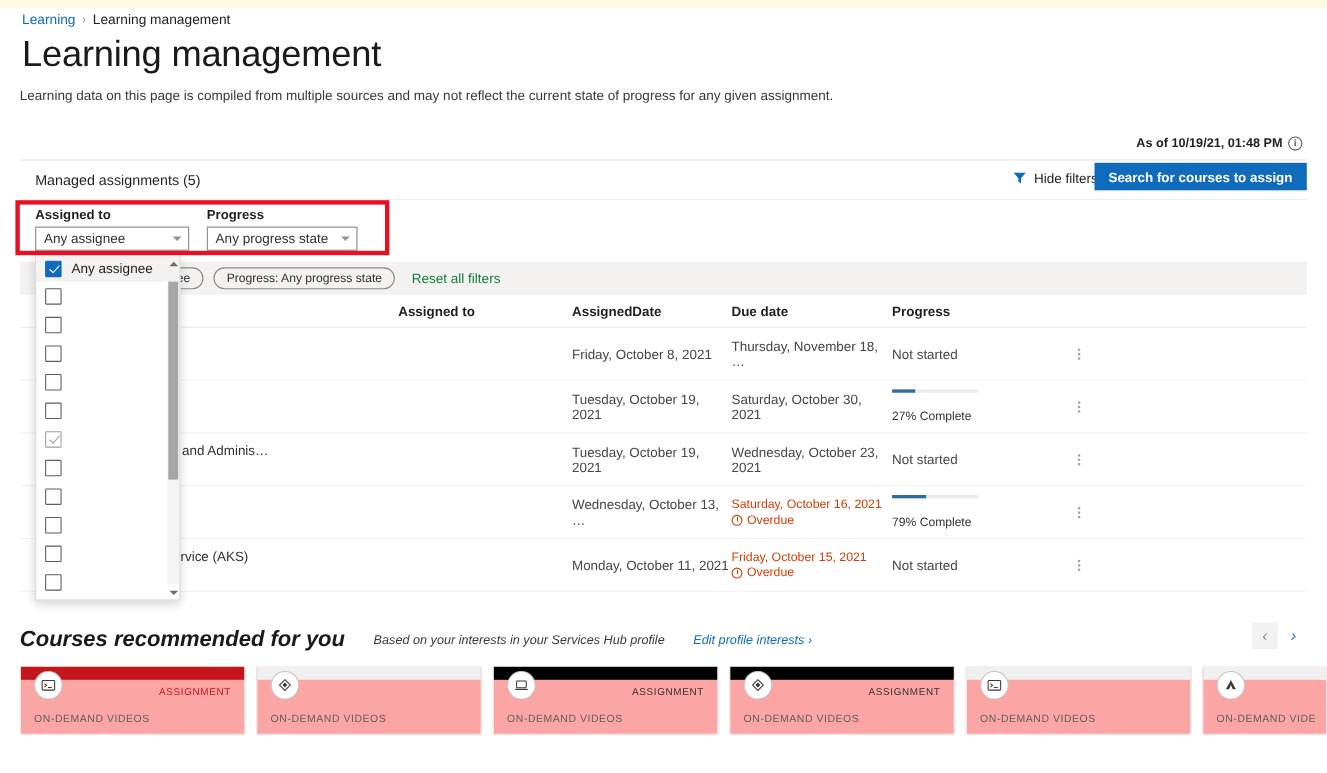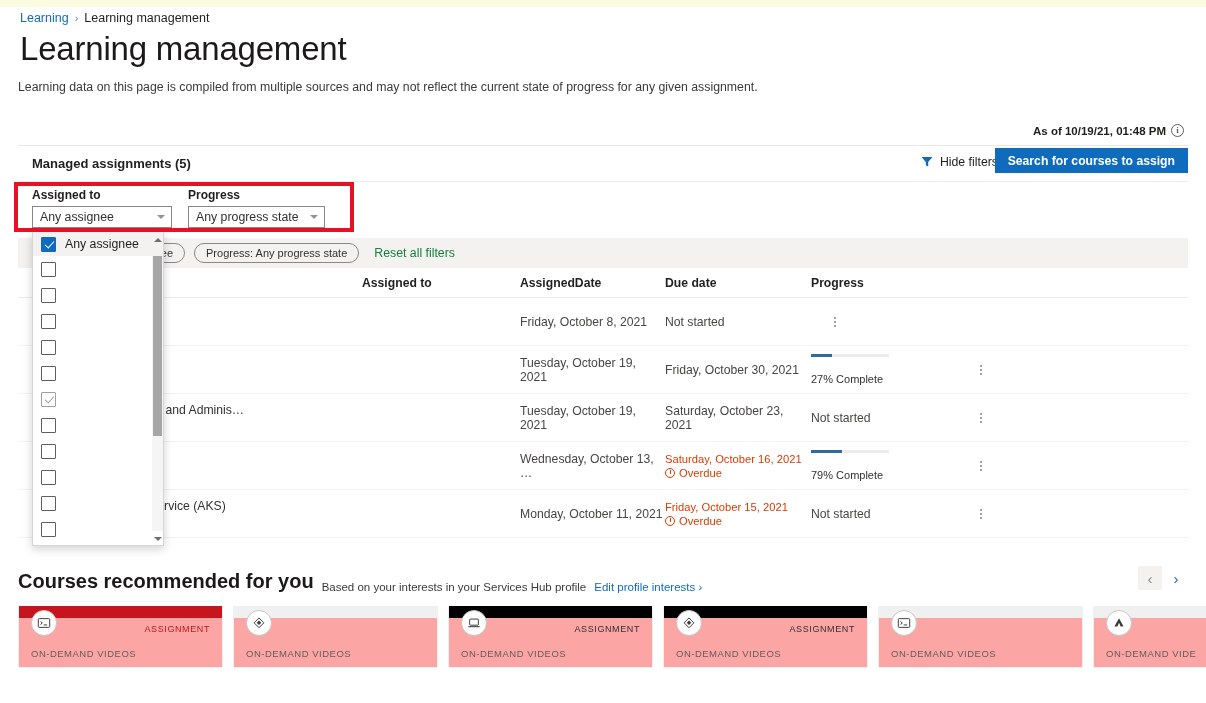--- a/index.html
+++ b/index.html
@@ -57,21 +57,21 @@
   .panel {
     position: absolute; top: 145px; left: 18px; width: 1170px; height: 400px;
     background: #ffffff; border-top: 1px solid #e8e8e8;
   }
   .panel-head {
     position: relative; height: 36px; border-bottom: 1px solid #edebe9;
     display: flex; align-items: center;
   }
   .panel-title {
     position: absolute; left: 14px; top: 10px;
-    font-size: 13px; font-weight: 700; color: #201f1e;
+    font-size: 13px; font-weight: 400; color: #201f1e;
   }
   .hide-filters {
     position: absolute; right: 180px; top: 3px;
     display: flex; align-items: center; gap: 7px;
     font-size: 12.3px; color: #201f1e; padding: 6px 10px; cursor: pointer;
   }
   .funnel {
     width: 12px; height: 12px; display: inline-block; position: relative;
   }
   .funnel svg { display: block; }
@@ -218,21 +218,21 @@
     position: absolute; right: 1px; width: 0; height: 0;
     border-left: 4px solid transparent; border-right: 4px solid transparent;
   }
   .dd-arrow.up { top: 6px; border-bottom: 4px solid #6e6e6e; }
   .dd-arrow.down { bottom: 4px; border-top: 4px solid #6e6e6e; }
 
   
   .rec {
     position: absolute; top: 570px; left: 18px; width: 1170px;
   }
-  .rec-head { display: flex; align-items: flex-end; gap: 8px; position: relative; }
+  .rec-head { display: flex; align-items: center; gap: 26px; position: relative; font-style: italic; }
   .rec-title { font-size: 20px; font-weight: 600; color: #1b1a19; }
   .rec-sub { font-size: 11.5px; color: #3b3a39; }
   .rec-edit { font-size: 11.5px; color: #0f6cbd; cursor: pointer; }
   .rec-nav {
     position: absolute; right: 0; top: -4px; display: flex; gap: 2px;
   }
   .nav-btn {
     width: 24px; height: 24px; display: flex; align-items: center;
     justify-content: center; font-size: 15px; color: #0f6cbd; cursor: pointer;
   }
@@ -334,38 +334,41 @@
         <div class="c-menu"></div>
       </div>
       <div id="rows-host">
           <div class="row">
             <div class="c-course">
               <div class="course-title">A…</div>
               <div class="course-sub">2…</div>
             </div>
             <div class="c-assignee"></div>
             <div class="c-adate">Friday, October 8, 2021</div>
+            <div class="c-due">
+              <div class="normal-date">Thursday, November 18, …</div>
+            </div>
             <div class="c-progress"><span class="not-started">Not started</span></div>
             <div class="c-menu">
               <div class="kebab">
                 <i></i>
                 <i></i>
                 <i></i>
               </div>
             </div>
           </div>
           <div class="row">
             <div class="c-course">
               <div class="course-title">A… Connect</div>
               <div class="course-sub">2…</div>
             </div>
             <div class="c-assignee"></div>
             <div class="c-adate">Tuesday, October 19, 2021</div>
             <div class="c-due">
-              <div class="normal-date">Friday, October 30, 2021</div>
+              <div class="normal-date">Saturday, October 30, 2021</div>
             </div>
             <div class="c-progress">
               <div class="prog-wrap">
                 <div class="prog-track">
                   <div class="prog-fill" style="width: 27%;"></div>
                 </div>
                 <div class="prog-text">27% Complete</div>
               </div>
             </div>
             <div class="c-menu">
@@ -377,21 +380,21 @@
             </div>
           </div>
           <div class="row">
             <div class="c-course">
               <div class="course-title">S… Manager: Concepts and Adminis…</div>
               <div class="course-sub">4…</div>
             </div>
             <div class="c-assignee"></div>
             <div class="c-adate">Tuesday, October 19, 2021</div>
             <div class="c-due">
-              <div class="normal-date">Saturday, October 23, 2021</div>
+              <div class="normal-date">Wednesday, October 23, 2021</div>
             </div>
             <div class="c-progress"><span class="not-started">Not started</span></div>
             <div class="c-menu">
               <div class="kebab">
                 <i></i>
                 <i></i>
                 <i></i>
               </div>
             </div>
           </div>

